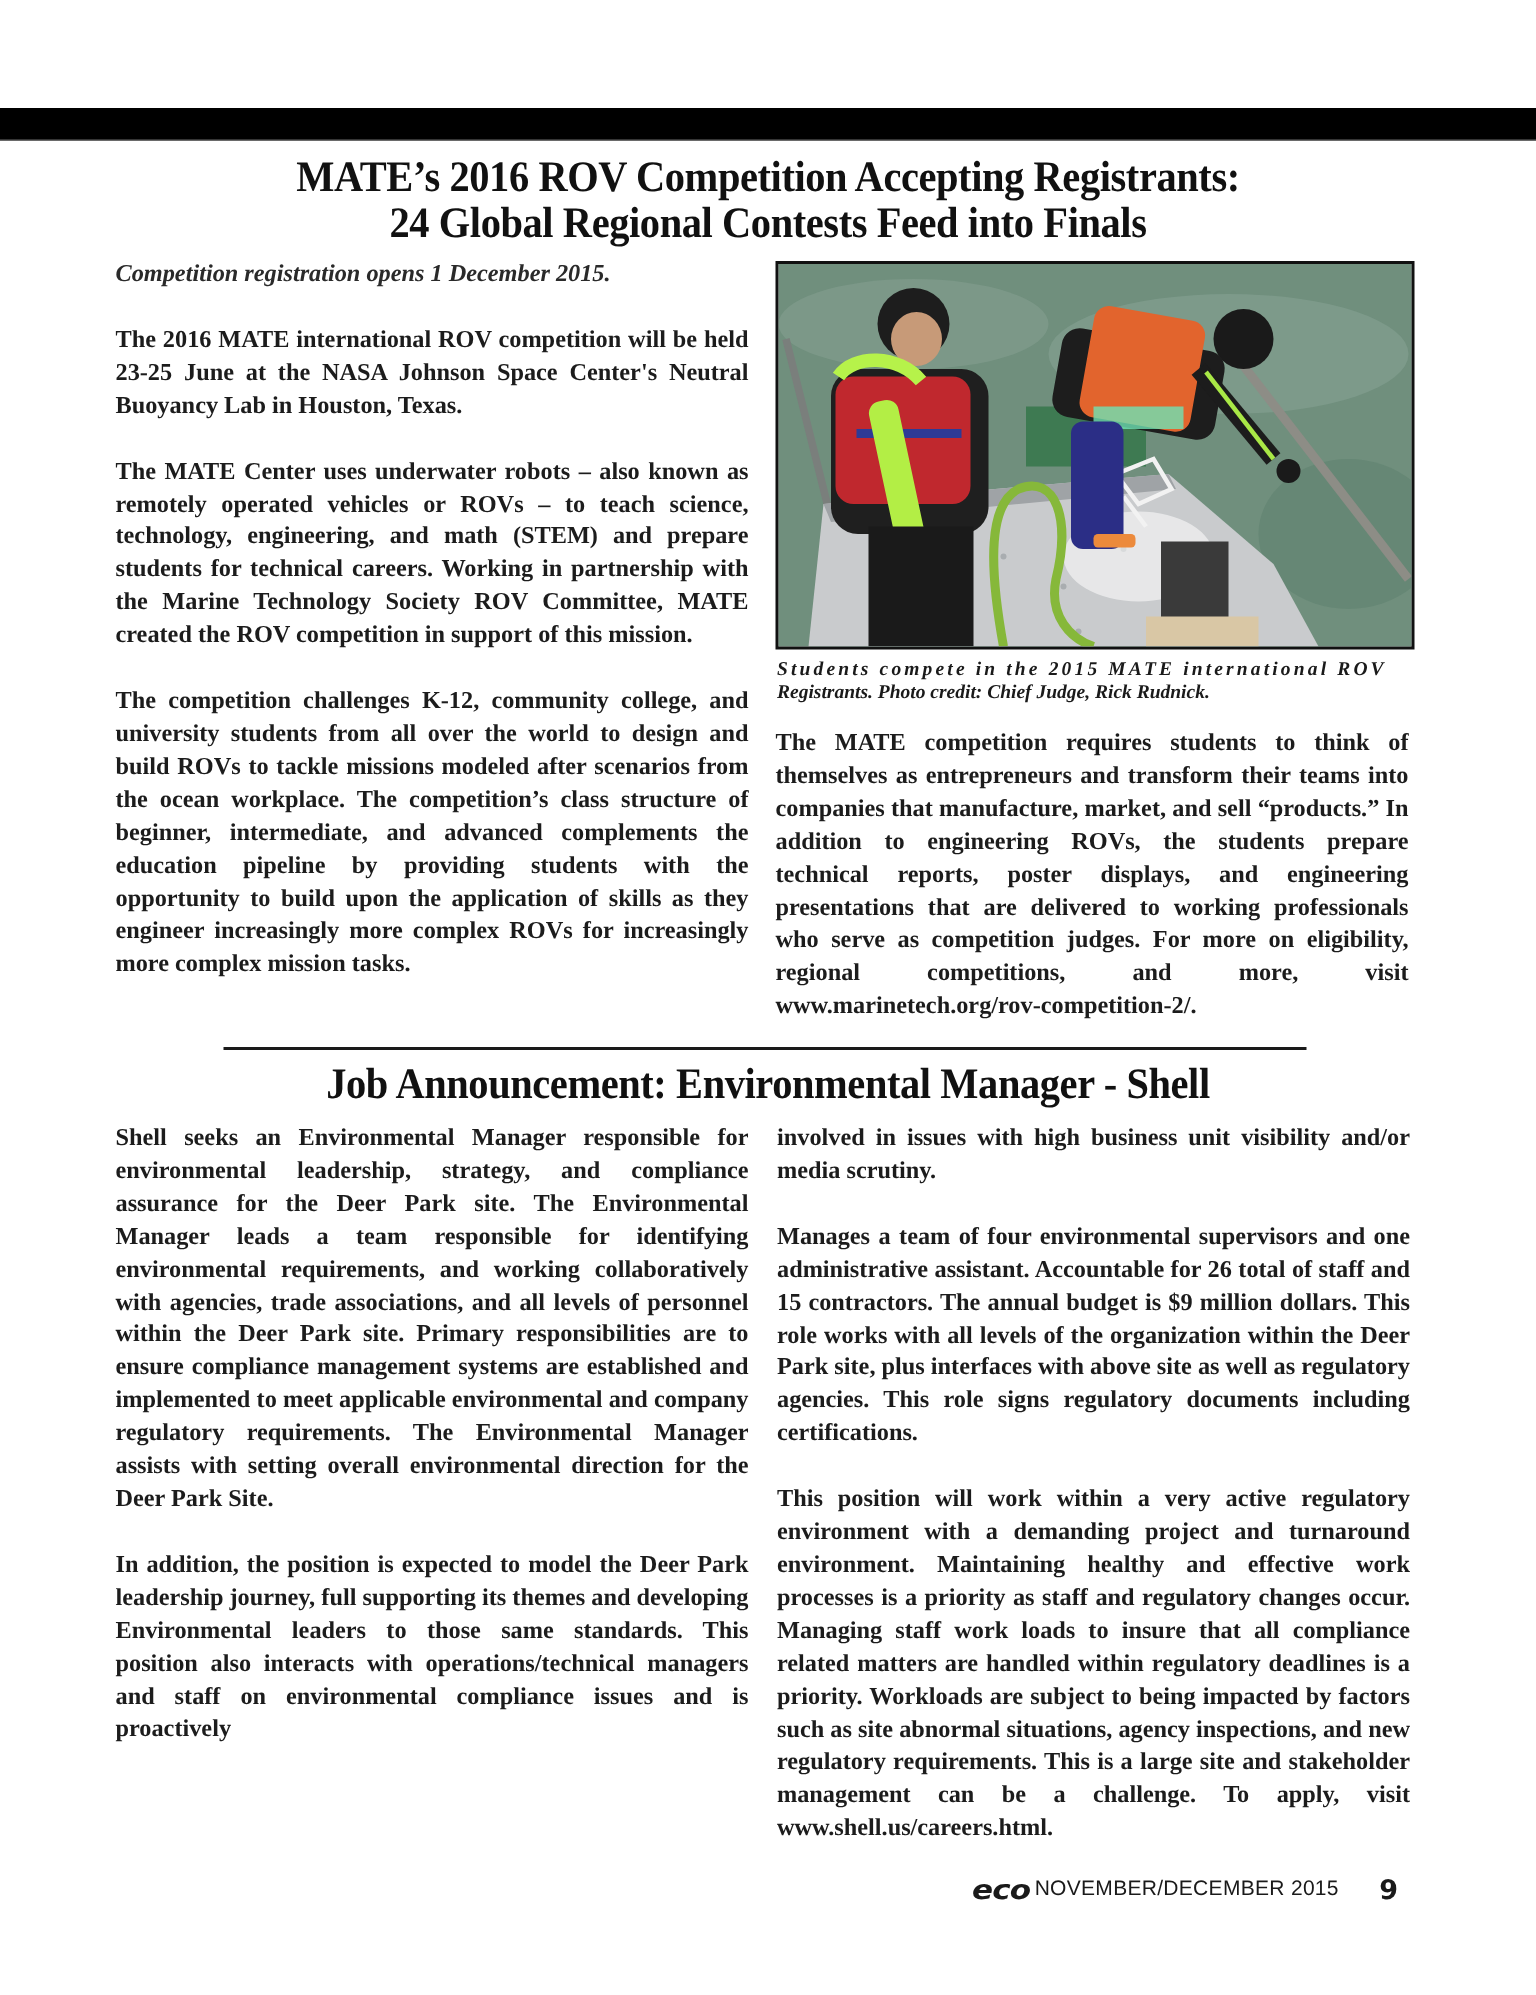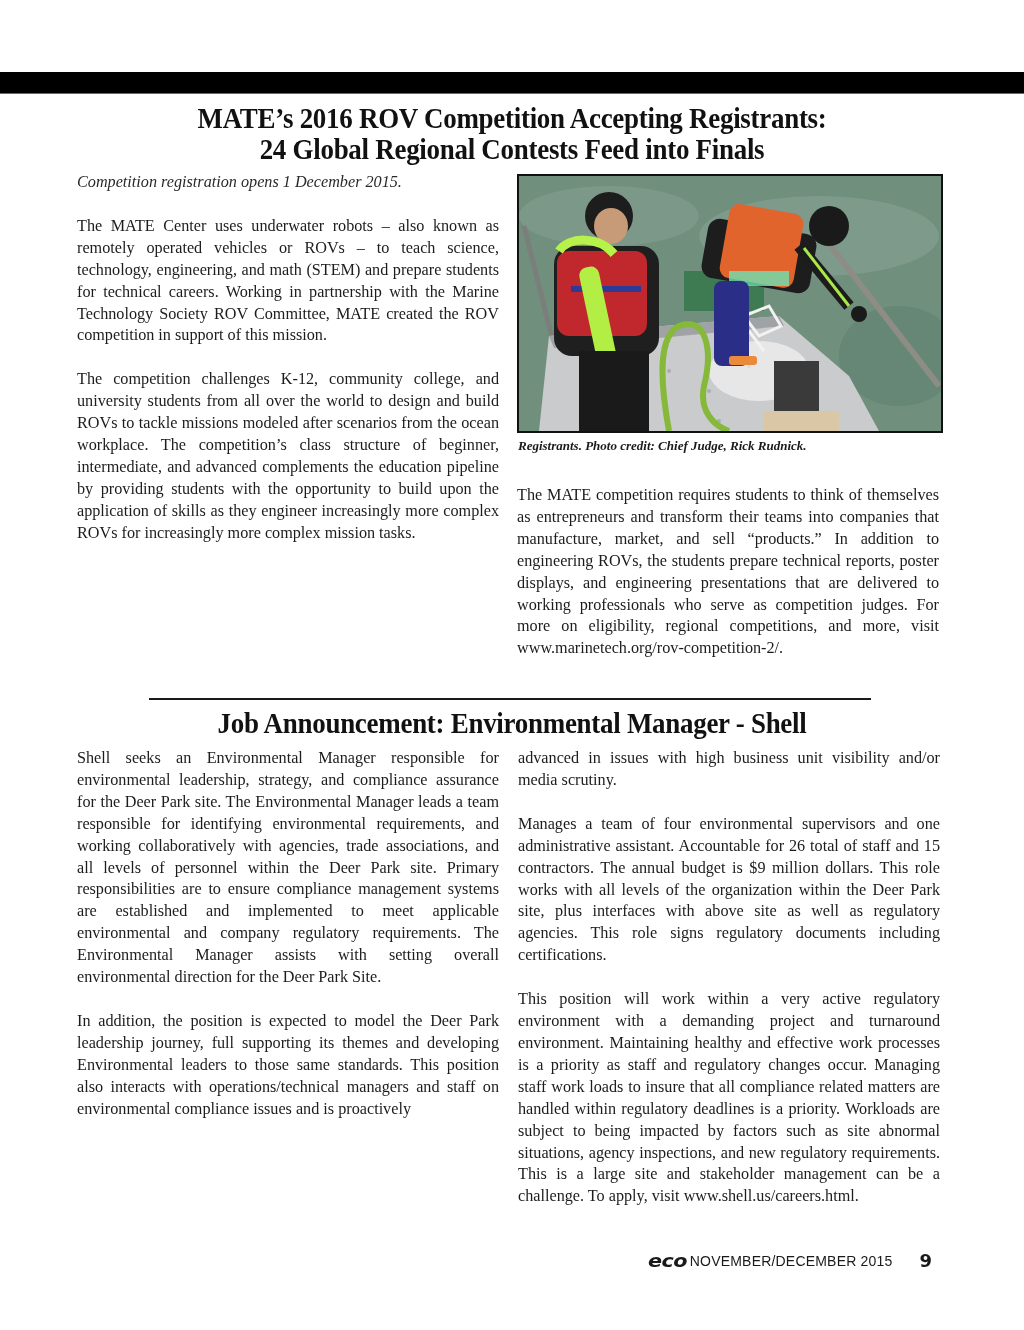--- a/index.html
+++ b/index.html
@@ -52,20 +52,21 @@
     .col {
       position: absolute;
       width: 422px;
       font-size: 16.2px;
       line-height: 21.9px;
       text-align: justify;
       color: #1c1c1c;
     }
     .col p {
       margin: 0 0 22px 0;
+      font-weight: bold;
     }
     .col p.italic {
       font-style: italic;
       color: #2a2a2a;
       margin-bottom: 22px;
     }
     .col-left-1 { left: 77px; top: 172px; }
     .col-right-1 { left: 517px; top: 485px; }
     .col-left-2 { left: 77px; top: 748px; }
     .col-right-2 { left: 518px; top: 748px; }
@@ -101,21 +102,21 @@
       top: 698px;
       width: 722px;
       height: 2px;
       background: #1a1a1a;
     }
     .footer {
       position: absolute;
       top: 1250px;
       left: 648px;
       display: flex;
-      align-items: center;
+      align-items: flex-start;
       font-family: "Liberation Sans", "DejaVu Sans", sans-serif;
       color: #1a1a1a;
     }
     .footer .eco {
       font-family: "DejaVu Sans", sans-serif;
       font-weight: bold;
       font-style: italic;
       font-size: 18px;
       letter-spacing: -0.5px;
       margin-right: 5px;
@@ -140,20 +141,21 @@
 
 <div class="top-bar"></div>
 
 <h1 class="headline h1">
   <span>MATE’s 2016 ROV Competition Accepting Registrants:</span><br>
   <span>24 Global Regional Contests Feed into Finals</span>
 </h1>
 
 <div class="col col-left-1">
   <p class="italic">Competition registration opens 1 December 2015.</p>
+  <p>The 2016 MATE international ROV competition will be held 23-25 June at the NASA Johnson Space Center's Neutral Buoyancy Lab in Houston, Texas.</p>
   <p>The MATE Center uses underwater robots – also known as remotely operated vehicles or ROVs – to teach science, technology, engineering, and math (STEM) and prepare students for technical careers.  Working in partnership with the Marine Technology Society ROV Committee, MATE created the ROV competition in support of this mission.</p>
   <p>The competition challenges K-12, community college, and university students from all over the world to design and build ROVs to tackle missions modeled after scenarios from the ocean workplace. The competition’s class structure of beginner, intermediate, and advanced complements the education pipeline by providing students with the opportunity to build upon the application of skills as they engineer increasingly more complex ROVs for increasingly more complex mission tasks.</p>
 </div>
 
 <div class="photo">
   <svg width="422" height="255" viewBox="0 0 422 255" xmlns="http://www.w3.org/2000/svg">
 
     <rect x="0" y="0" width="422" height="255" fill="#708f7d"></rect>
     <ellipse cx="300" cy="60" rx="120" ry="40" fill="#8aa597" opacity="0.5"></ellipse>
     <ellipse cx="90" cy="40" rx="90" ry="30" fill="#87a293" opacity="0.5"></ellipse>
@@ -206,38 +208,39 @@
     <rect x="210" y="95" width="60" height="15" fill="#6fe2b4" opacity="0.8"></rect>
     <rect x="195" y="105" width="35" height="85" rx="8" fill="#2b2e86"></rect>
     <path d="M280,70 L330,130" stroke="#1c1c1c" stroke-width="12"></path>
     <path d="M285,72 L330,130" stroke="#a9e846" stroke-width="3"></path>
     <circle cx="340" cy="138" r="8" fill="#1a1a1a"></circle>
     <rect x="210" y="180" width="28" height="9" rx="3" fill="#ec8a3c"></rect>
   </svg>
 </div>
 
 <div class="caption">
+  <span class="l1">Students compete in the 2015 MATE international ROV</span>
   <span>Registrants. Photo credit: Chief Judge, Rick Rudnick.</span>
 </div>
 
 <div class="col col-right-1">
   <p>The MATE competition requires students to think of themselves as entrepreneurs and transform their teams into companies that manufacture, market, and sell “products.”  In addition to engineering ROVs, the students prepare technical reports, poster displays, and engineering presentations that are delivered to working professionals who serve as competition judges. For more on eligibility, regional competitions, and more, visit www.marinetech.org/rov-competition-2/.</p>
 </div>
 
 <div class="divider"></div>
 
 <h2 class="headline h2">Job Announcement: Environmental Manager - Shell</h2>
 
 <div class="col col-left-2">
   <p>Shell seeks an Environmental Manager responsible for environmental leadership, strategy, and compliance assurance for the Deer Park site. The Environmental Manager leads a team responsible for identifying environmental requirements, and working collaboratively with agencies, trade associations, and all levels of personnel within the Deer Park site.  Primary responsibilities are to ensure compliance management systems are established and implemented to meet applicable environmental and company regulatory requirements. The Environmental Manager assists with setting overall environmental direction for the Deer Park Site.</p>
   <p>In addition,  the position is expected to model the Deer Park leadership journey, full supporting its themes and developing Environmental leaders to those same standards. This position also interacts with operations/technical managers and staff on environmental compliance issues and is proactively</p>
 </div>
 
 <div class="col col-right-2">
-  <p>advanced in issues with high business unit visibility and/or media scrutiny.</p>
+  <p>involved in issues with high business unit visibility and/or media scrutiny.</p>
   <p>Manages a team of four environmental supervisors and one administrative assistant. Accountable for 26 total of staff and 15 contractors. The annual budget is $9 million dollars. This role works with all levels of the organization within the Deer Park site, plus interfaces with above site as well as regulatory agencies. This role signs regulatory documents including certifications.</p>
   <p>This position will work within a very active regulatory environment with a demanding project and turnaround environment. Maintaining healthy and effective work processes is a priority as staff and regulatory changes occur. Managing staff work loads to insure that all compliance related matters are handled within regulatory deadlines is a priority. Workloads are subject to being impacted by factors such as site abnormal situations, agency inspections, and new regulatory requirements. This is a large site and stakeholder management can be a challenge. To apply, visit www.shell.us/careers.html.</p>
 </div>
 
 <div class="footer">
   <span class="eco">eco</span>
   <span class="issue">NOVEMBER/DECEMBER 2015</span>
   <span class="page-num">9</span>
 </div>
 

